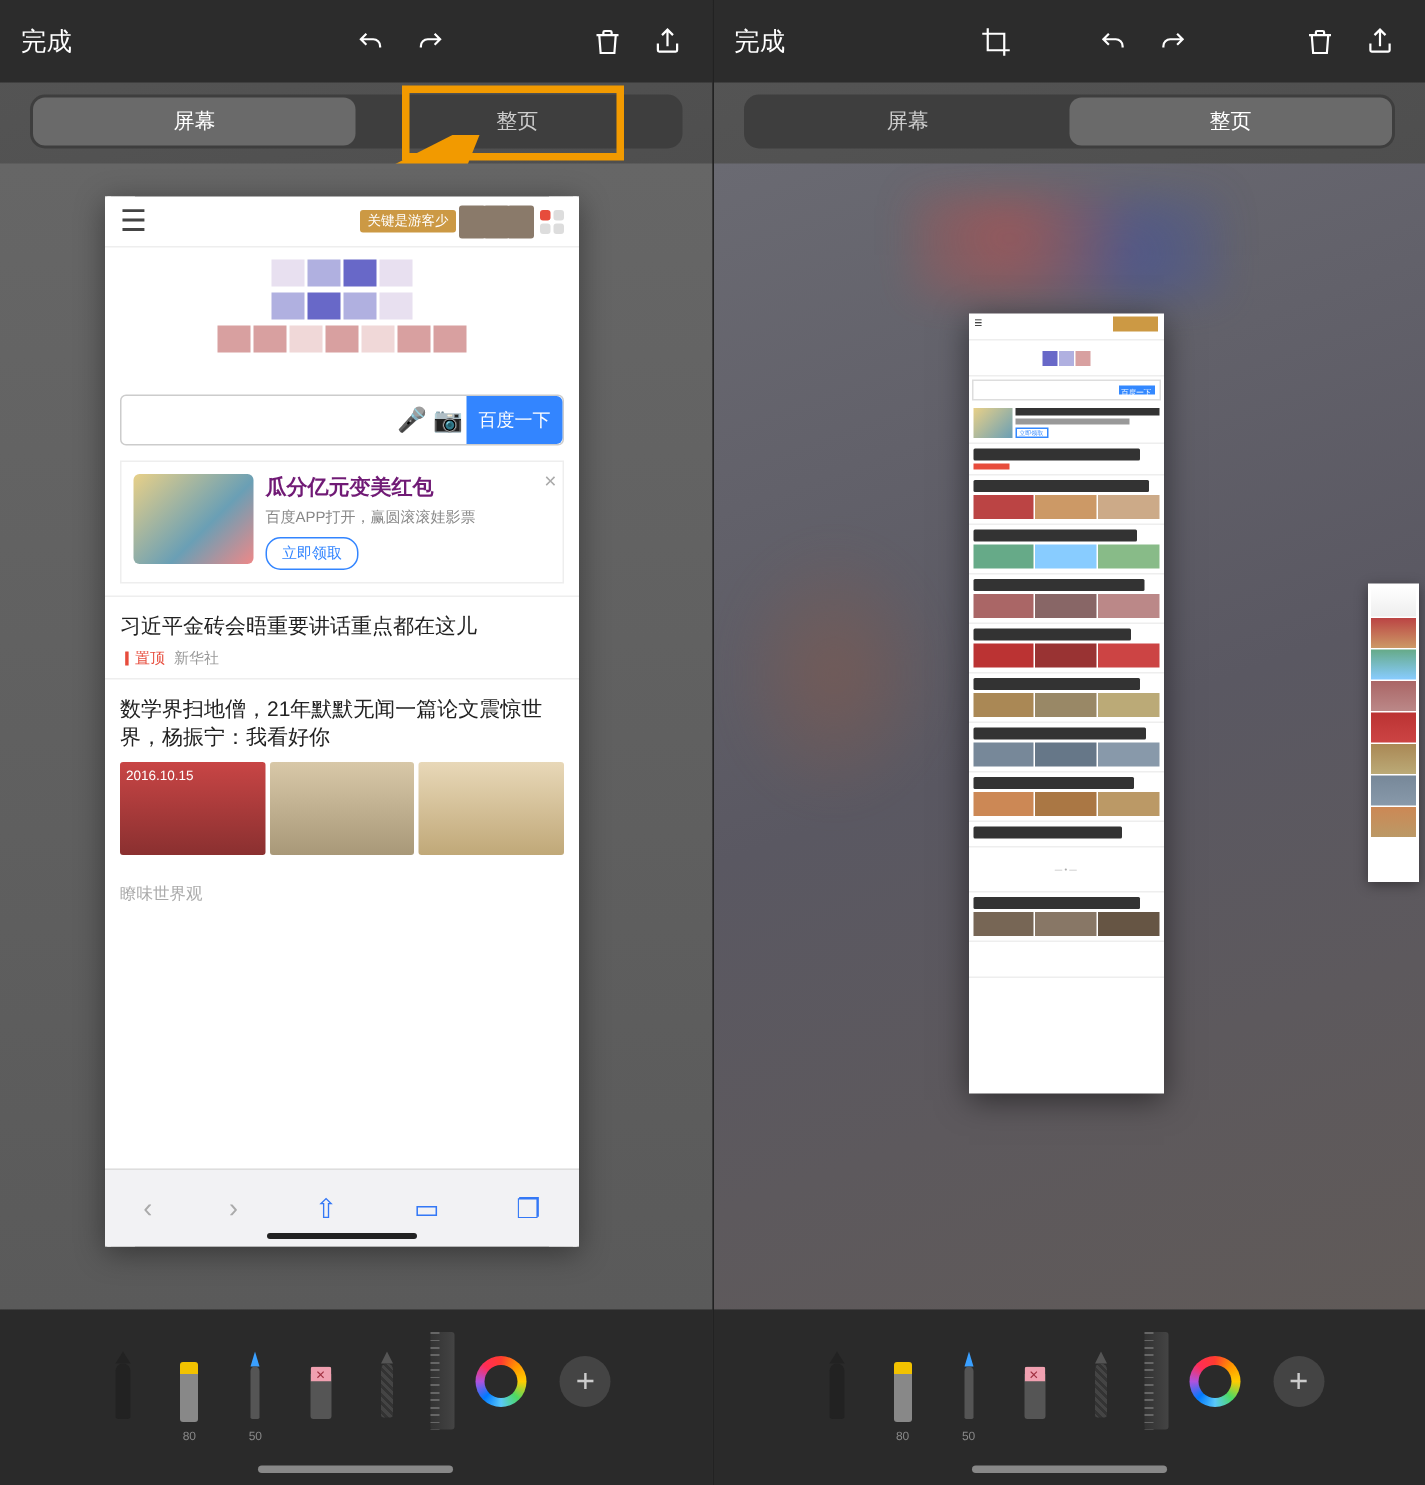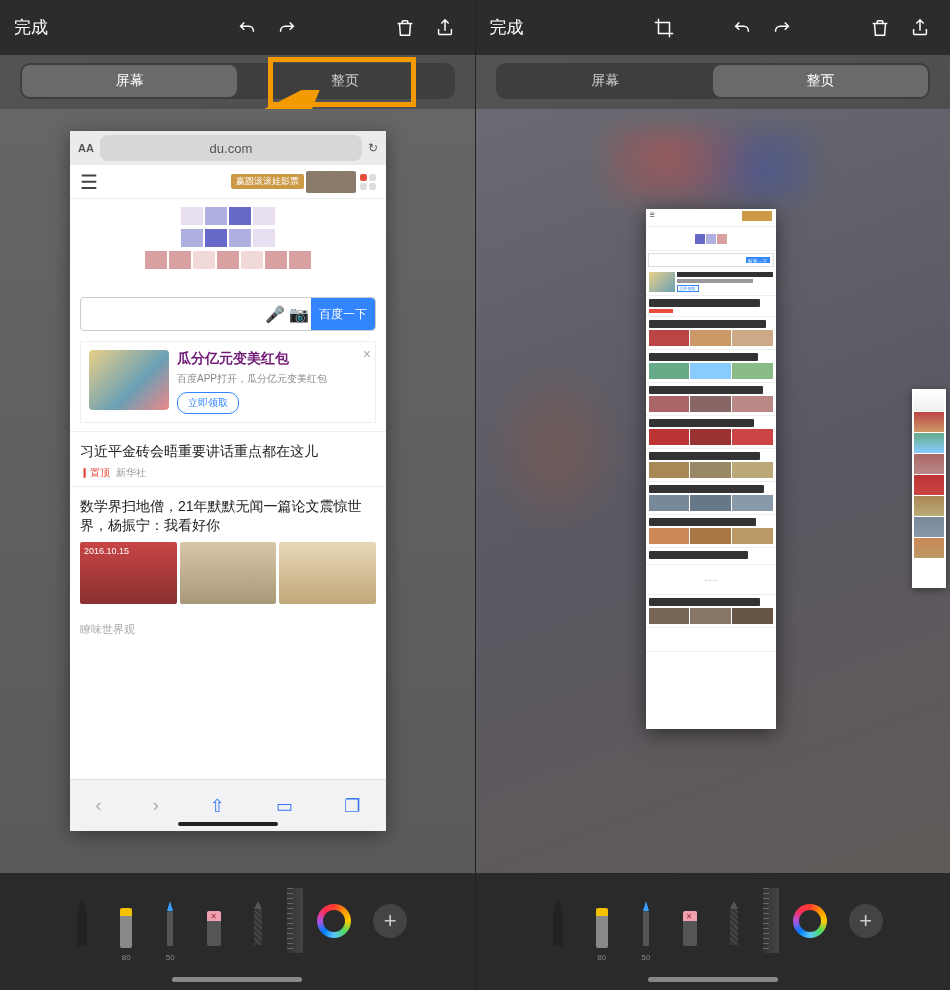--- a/index.html
+++ b/index.html
@@ -161,31 +161,24 @@
 
   <div class="canvas">
     <div style="position:absolute; top:22px; left:70px; width:316px; height:700px;">
       <div class="crop-corner tl"></div>
       <div class="crop-corner tr"></div>
       <div class="crop-corner bl"></div>
       <div class="crop-corner br"></div>
     </div>
 
     <div class="phone-preview">
-      <div class="phone-url">
-        <span style="font-size:11px;font-weight:600">AA</span>
-        <span class="url-bar">
-            <span style="opacity:.8">du.com</span>
-          </span>
-        <span class="refresh">↻</span>
-      </div>
       <div class="phone-banner">
         <span class="menu-icon">☰</span>
         <span style="display:flex;gap:4px;align-items:center">
-          <span class="banner-ad">赢圆滚滚娃影票</span>
+          <span class="banner-ad">关键是游客少</span>
           <span class="banner-faces">
               <span></span>
               <span></span>
               <span></span>
             </span>
           <span class="app-icon">
               <span></span>
               <span></span>
               <span></span>
               <span></span>
@@ -225,21 +218,21 @@
         <span class="input"></span>
         <span class="mic">🎤</span>
         <span class="cam">📷</span>
         <span class="go">百度一下</span>
       </div>
 
       <div class="promo-card">
         <div class="promo-ill"></div>
         <div class="promo-text">
           <div class="promo-title">瓜分亿元变美红包</div>
-          <div class="promo-sub">百度APP打开，瓜分亿元变美红包</div>
+          <div class="promo-sub">百度APP打开，赢圆滚滚娃影票</div>
           <span class="promo-btn">立即领取</span>
         </div>
         <span class="promo-close">×</span>
       </div>
 
       <div class="news-item">
         <div class="news-title">习近平金砖会晤重要讲话重点都在这儿</div>
         <div class="news-meta">
             <span class="news-pin">▎<span>置顶</span></span>
             <span>新华社</span>

